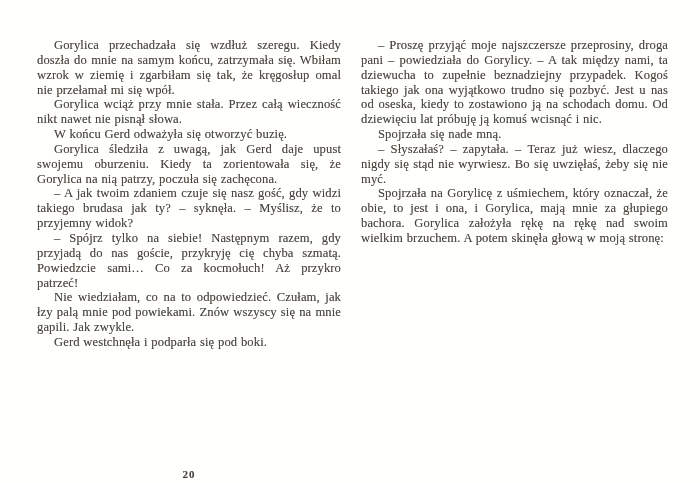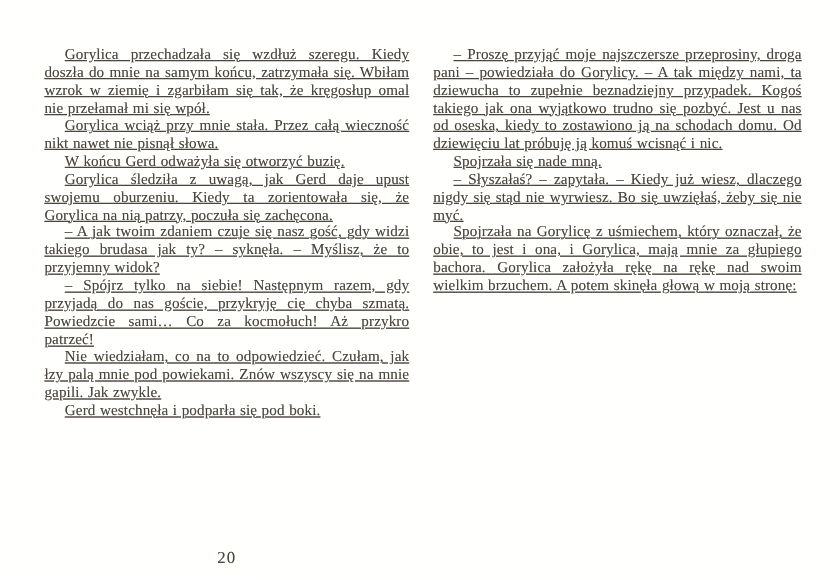--- a/index.html
+++ b/index.html
@@ -23,35 +23,35 @@
     font-size: 12.6px;
     line-height: 14.85px;
     letter-spacing: 0.1px;
     word-spacing: 0.5px;
     text-shadow: 0 0 0.5px rgba(75, 69, 62, 0.45);
   }
   .page p {
     margin: 0;
     text-indent: 17px;
     hyphens: auto;
-    text-decoration: underline;
     -webkit-hyphens: auto;
   }
   .page-left  { left: 37px;  width: 304px; }
   .page-right { left: 361px; width: 307px; }
   .folio {
     position: absolute;
-    top: 458px;
+    top: 468px;
     left: 37px;
     width: 304px;
     text-align: center;
-    font-size: 14px;
+    font-size: 11px;
     letter-spacing: 1px;
     color: #4b453e;
     text-shadow: 0 0 0.5px rgba(75, 69, 62, 0.45);
+    font-weight: bold;
   }
 </style>
 </head>
 <body>
 
 <div class="spread">
 
   <div class="page page-left">
     <p>Gorylica przechadzała się wzdłuż szeregu. Kiedy doszła do mnie na samym końcu, zatrzymała się. Wbiłam wzrok w ziemię i zgarbiłam się tak, że kręgosłup omal nie przełamał mi się wpół.</p>
     <p>Gorylica wciąż przy mnie stała. Przez całą wieczność nikt nawet nie pisnął słowa.</p>
@@ -59,19 +59,19 @@
     <p>Gorylica śledziła z uwagą, jak Gerd daje upust swojemu oburzeniu. Kiedy ta zorientowała się, że Gorylica na nią patrzy, poczuła się zachęcona.</p>
     <p>– A jak twoim zdaniem czuje się nasz gość, gdy widzi takiego brudasa jak ty? – syknęła. – Myślisz, że to przyjemny widok?</p>
     <p>– Spójrz tylko na siebie! Następnym razem, gdy przyjadą do nas goście, przykryję cię chyba szmatą. Powiedzcie sami… Co za kocmołuch! Aż przykro patrzeć!</p>
     <p>Nie wiedziałam, co na to odpowiedzieć. Czułam, jak łzy palą mnie pod powiekami. Znów wszyscy się na mnie gapili. Jak zwykle.</p>
     <p>Gerd westchnęła i podparła się pod boki.</p>
   </div>
 
   <div class="page page-right">
     <p>– Proszę przyjąć moje najszczersze przeprosiny, droga pani – powiedziała do Gorylicy. – A tak między nami, ta dziewucha to zupełnie beznadziejny przypadek. Kogoś takiego jak ona wyjątkowo trudno się pozbyć. Jest u nas od oseska, kiedy to zostawiono ją na schodach domu. Od dziewięciu lat próbuję ją komuś wcisnąć i nic.</p>
     <p>Spojrzała się nade mną.</p>
-    <p>– Słyszałaś? – zapytała. – Kiedy już wiesz, dlaczego nigdy się stąd nie wyrwiesz. Bo się uwzięłaś, żeby się nie myć.</p>
+    <p>– Słyszałaś? – zapytała. – Teraz już wiesz, dlaczego nigdy się stąd nie wyrwiesz. Bo się uwzięłaś, żeby się nie myć.</p>
     <p>Spojrzała na Gorylicę z uśmiechem, który oznaczał, że obie, to jest i ona, i Gorylica, mają mnie za głupiego bachora. Gorylica założyła rękę na rękę nad swoim wielkim brzuchem. A potem skinęła głową w moją stronę:</p>
   </div>
 
   <div class="folio">20</div>
 
 </div>
 
 </body></html>

